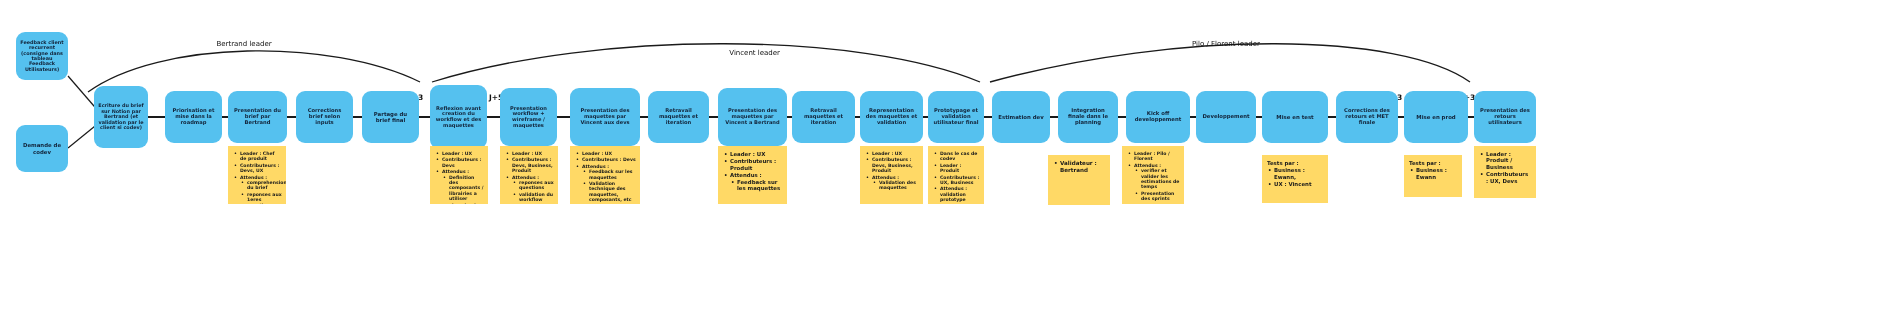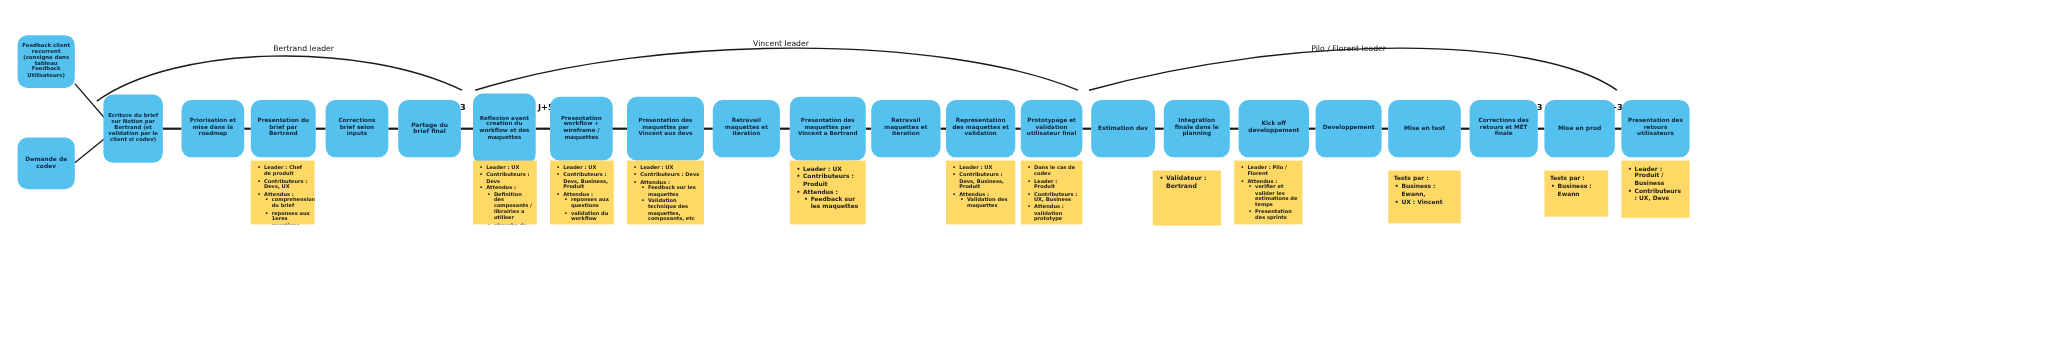--- a/index.html
+++ b/index.html
@@ -57,22 +57,22 @@
     <path d="M1256,117 L1262,117" stroke="#1a1a1a" stroke-width="2" fill="none"></path>
     <path d="M1328,117 L1336,117" stroke="#1a1a1a" stroke-width="2" fill="none"></path>
     <path d="M1398,117 L1404,117" stroke="#1a1a1a" stroke-width="2" fill="none"></path>
     <path d="M1468,117 L1474,117" stroke="#1a1a1a" stroke-width="2" fill="none"></path>
 
     <path d="M88,92 C160,40 330,38 420,82" stroke="#1a1a1a" stroke-width="1.3" fill="none"></path>
     <path d="M432,82 C600,30 860,32 980,82" stroke="#1a1a1a" stroke-width="1.3" fill="none"></path>
     <path d="M990,82 C1180,30 1400,32 1470,82" stroke="#1a1a1a" stroke-width="1.3" fill="none"></path>
   </svg>
 
-  <div class="band" style="left:206px;top:40px;width:140px;">Bertrand leader</div>
-  <div class="band" style="left:640px;top:36px;width:140px;">Vincent leader</div>
+  <div class="band" style="left:174px;top:40px;width:140px;">Bertrand leader</div>
+  <div class="band" style="left:640px;top:49px;width:140px;text-align:right;">Vincent leader</div>
   <div class="band" style="left:1136px;top:40px;width:180px;">Pilo / Florent leader</div>
 
   <div class="tag" style="left:409px;top:93px;">J+3</div>
   <div class="tag" style="left:489px;top:93px;">J+5</div>
   <div class="tag" style="left:1388px;top:93px;">J+3</div>
   <div class="tag" style="left:1461px;top:93px;">J+30</div>
 
   <div class="node" style="left:16px;top:32px;width:52px;height:48px;font-size:4.9px;">
     <span>Feedback client recurrent (consigne dans tableau Feedback Utilisateurs)</span>
   </div>

